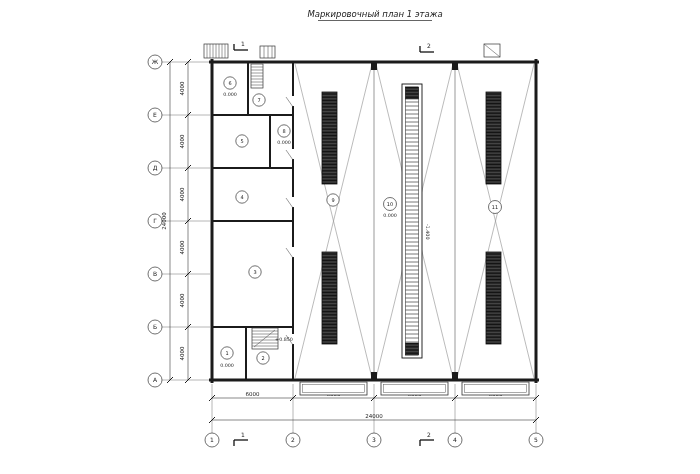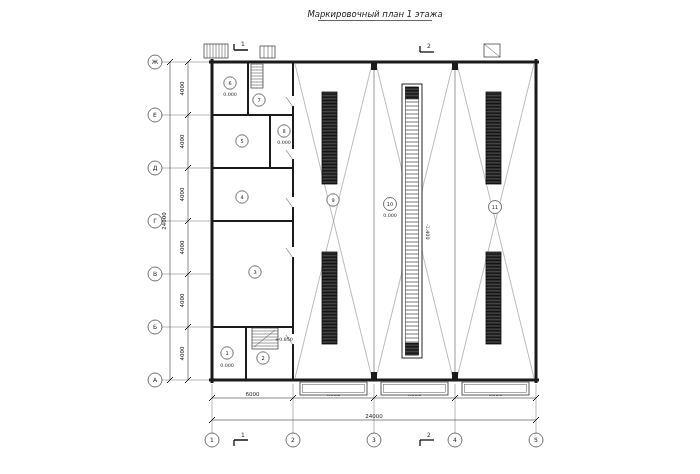--- a/index.html
+++ b/index.html
@@ -1,16 +1,16 @@
 <!DOCTYPE html>
 <html><head>
 <meta charset="utf-8">
 <style>
   html,body{margin:0;padding:0;background:#fff;}
-  .page{width:700px;height:474px;position:relative;background:#fff;overflow:hidden;border-radius:6px;}
+  .page{width:700px;height:474px;position:relative;background:#fff;overflow:hidden;}
   svg{display:block;}
   text{font-family:"DejaVu Sans", sans-serif;fill:#1b1b1b;}
   .t6{font-size:6px;}
   .t5{font-size:5px;}
   .t55{font-size:5.5px;}
   .t48{font-size:4.8px;}
   .title{font-size:8.5px;font-style:italic;}
   .ext{stroke:#7a7a7a;stroke-width:.55;}
   .dim{stroke:#3a3a3a;stroke-width:.6;}
   .tick{stroke:#1f1f1f;stroke-width:1;}

